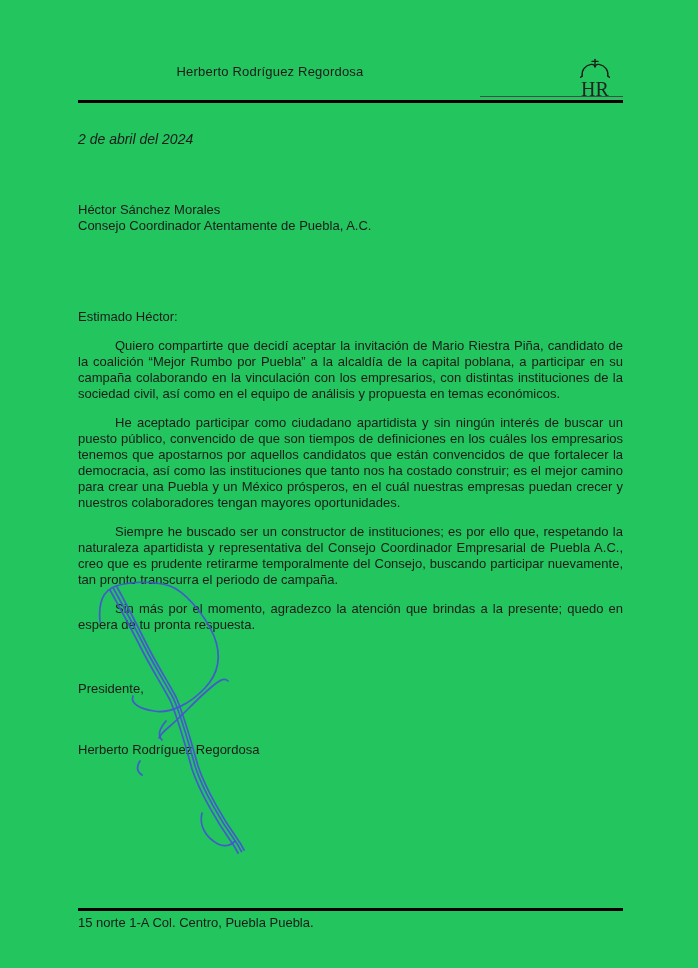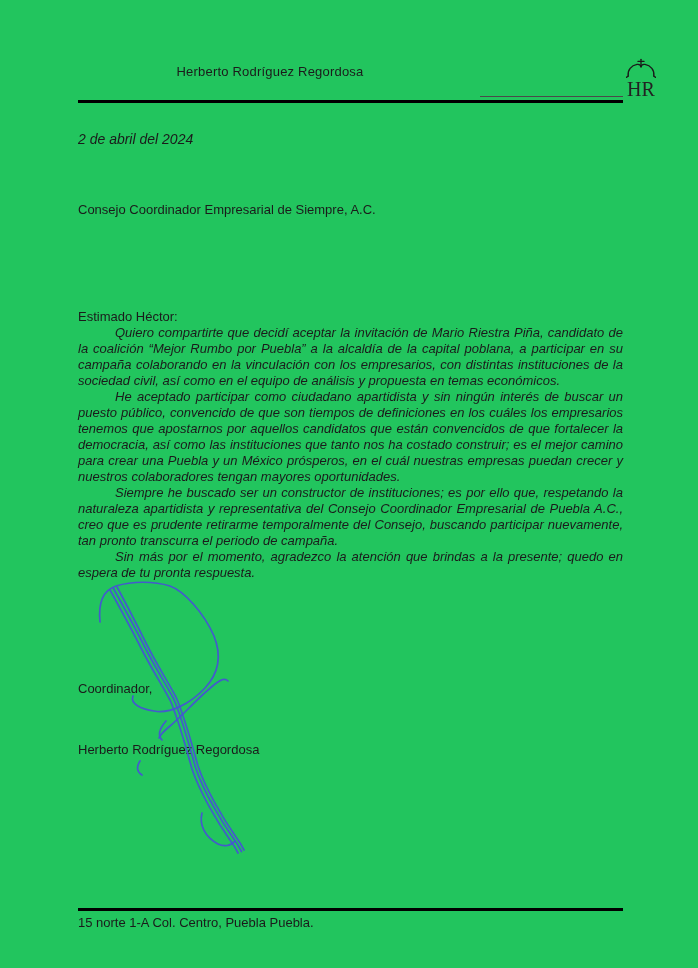--- a/index.html
+++ b/index.html
@@ -15,21 +15,20 @@
     background: #22c55e;
   }
   
   .header-name {
     position: absolute; left: 78px; top: 64px; width: 384px;
     text-align: center; font-size: 13px; letter-spacing: 0.2px;
   }
   .logo {
     position: absolute; left: 577px; top: 58px; width: 36px;
     text-align: center;
-    margin-left: 46px;
   }
   .logo svg { display: block; margin: 0 auto; }
   .monogram {
     font-family: "Liberation Serif", serif;
     font-size: 20px; line-height: 19px; letter-spacing: 0px;
     color: #222;
   }
   .thin-rule {
     position: absolute; left: 480px; top: 96px; width: 143px; height: 1px;
     background: #4a4a4a;
@@ -42,21 +41,21 @@
   .date { position: absolute; left: 78px; top: 131px; font-size: 14px; font-style: italic; }
   .recipient {
     position: absolute; left: 78px; top: 202px;
     font-size: 13px; line-height: 16px;
   }
   .letter-body {
     position: absolute; left: 78px; top: 309px; width: 545px;
     font-size: 13px; line-height: 16px; text-align: justify;
   }
   .letter-body p { margin: 0; }
-  .letter-body p.para { text-indent: 37px; font-style: italic; }
+  .letter-body p.para { margin-top: 13px; text-indent: 37px; }
   .closing { position: absolute; left: 78px; top: 681px; font-size: 13px; }
   .signer {
     position: absolute; left: 78px; top: 742px;
     font-size: 13px; line-height: 15.5px;
   }
   
   .signature {
     position: absolute; left: 78px; top: 578px; width: 180px; height: 295px;
     pointer-events: none;
   }
@@ -93,32 +92,33 @@
     </svg>
     <div class="monogram">HR</div>
   </div>
 
   <div class="thin-rule"></div>
   <div class="header-rule" style="background: rgb(0, 0, 0);"></div>
 
   <div class="date">2 de abril del 2024</div>
 
   <div class="recipient">
-    <div>Consejo Coordinador Empresarial de Siempre, A.C.</div>
+    <div>Héctor Sánchez Morales</div>
+    <div>Consejo Coordinador Atentamente de Puebla, A.C.</div>
   </div>
 
   <div class="letter-body">
     <p class="salutation">Estimado Héctor:</p>
     <p class="para">Quiero compartirte que decidí aceptar la invitación de Mario Riestra Piña, candidato de la coalición “Mejor Rumbo por Puebla” a la alcaldía de la capital poblana, a participar en su campaña colaborando en la vinculación con los empresarios, con distintas instituciones de la sociedad civil, así como en el equipo de análisis y propuesta en temas económicos.</p>
     <p class="para">He aceptado participar como ciudadano apartidista y sin ningún interés de buscar un puesto público, convencido de que son tiempos de definiciones en los cuáles los empresarios tenemos que apostarnos por aquellos candidatos que están convencidos de que fortalecer la democracia, así como las instituciones que tanto nos ha costado construir; es el mejor camino para crear una Puebla y un México prósperos, en el cuál nuestras empresas puedan crecer y nuestros colaboradores tengan mayores oportunidades.</p>
     <p class="para">Siempre he buscado ser un constructor de instituciones; es por ello que, respetando la naturaleza apartidista y representativa del Consejo Coordinador Empresarial de Puebla A.C., creo que es prudente retirarme temporalmente del Consejo, buscando participar nuevamente, tan pronto transcurra el periodo de campaña.</p>
     <p class="para">Sin más por el momento, agradezco la atención que brindas a la presente; quedo en espera de tu pronta respuesta.</p>
   </div>
 
-  <div class="closing">Coordinador,</div>
+  <div class="closing">Presidente,</div>
 
   <div class="signer">
     <div>Herberto Rodríguez Regordosa</div>
   </div>
 
   <svg class="signature" viewBox="0 0 180 295">
 
     <path class="sig-stroke" d="M22,44 C20,24 26,12 38,8 C54,3 76,3 92,8 C106,13 126,35 136,58 C144,78 140,96 127,110 C112,126 92,136 76,133 C63,131 52,126 55,118" style="stroke: rgb(71, 81, 214);"></path>
 
     <path class="sig-stroke" d="M32,12 C43,32 53,50 63,70 C73,90 83,105 92,122 C100,140 107,166 114,191 C122,215 140,245 152,262 C155,266 158,271 160,275" style="stroke: rgb(71, 81, 214);"></path>

